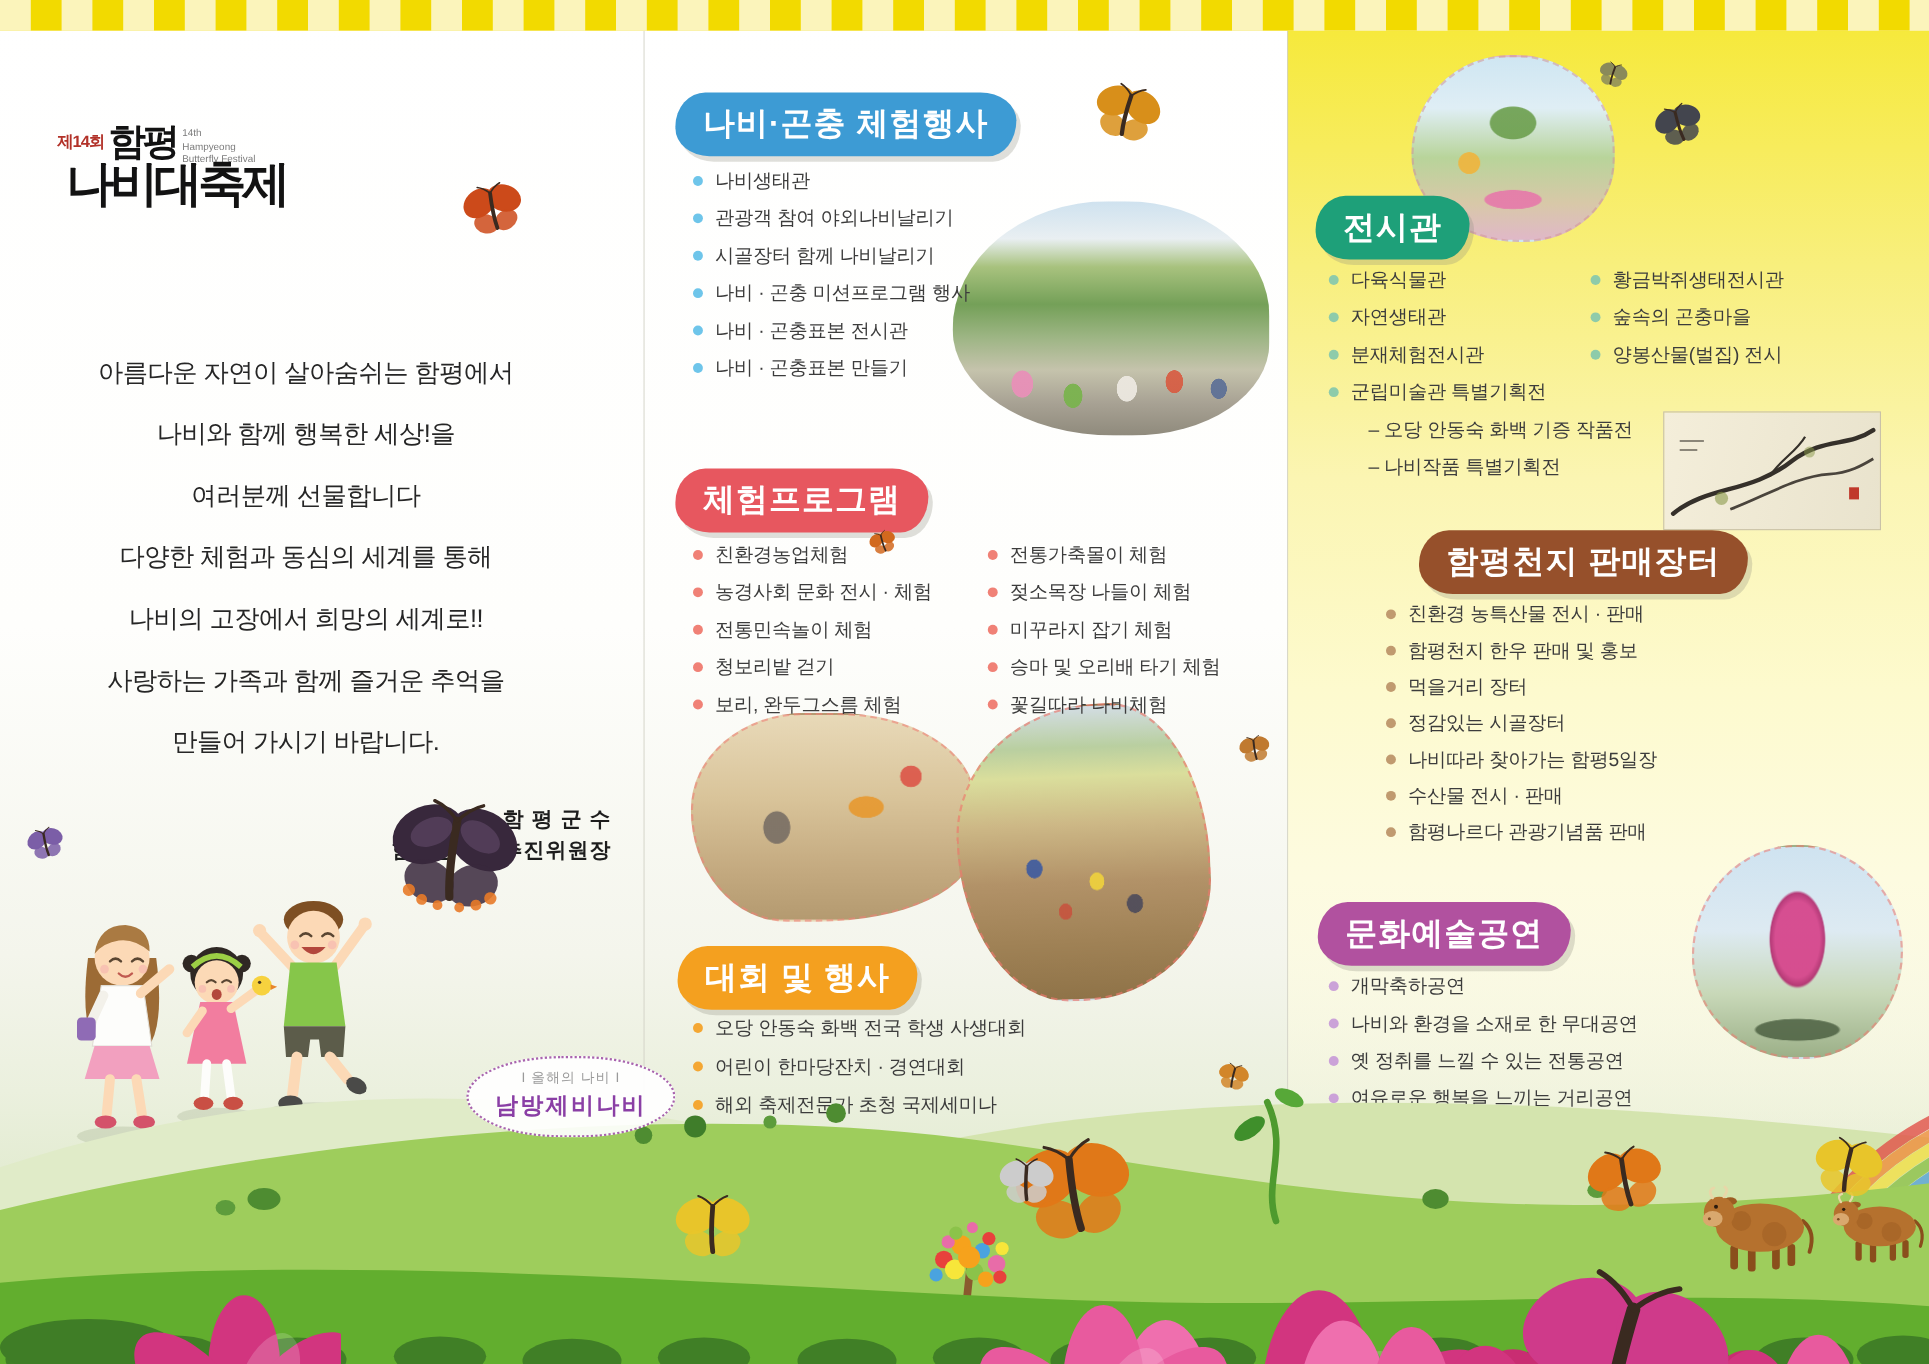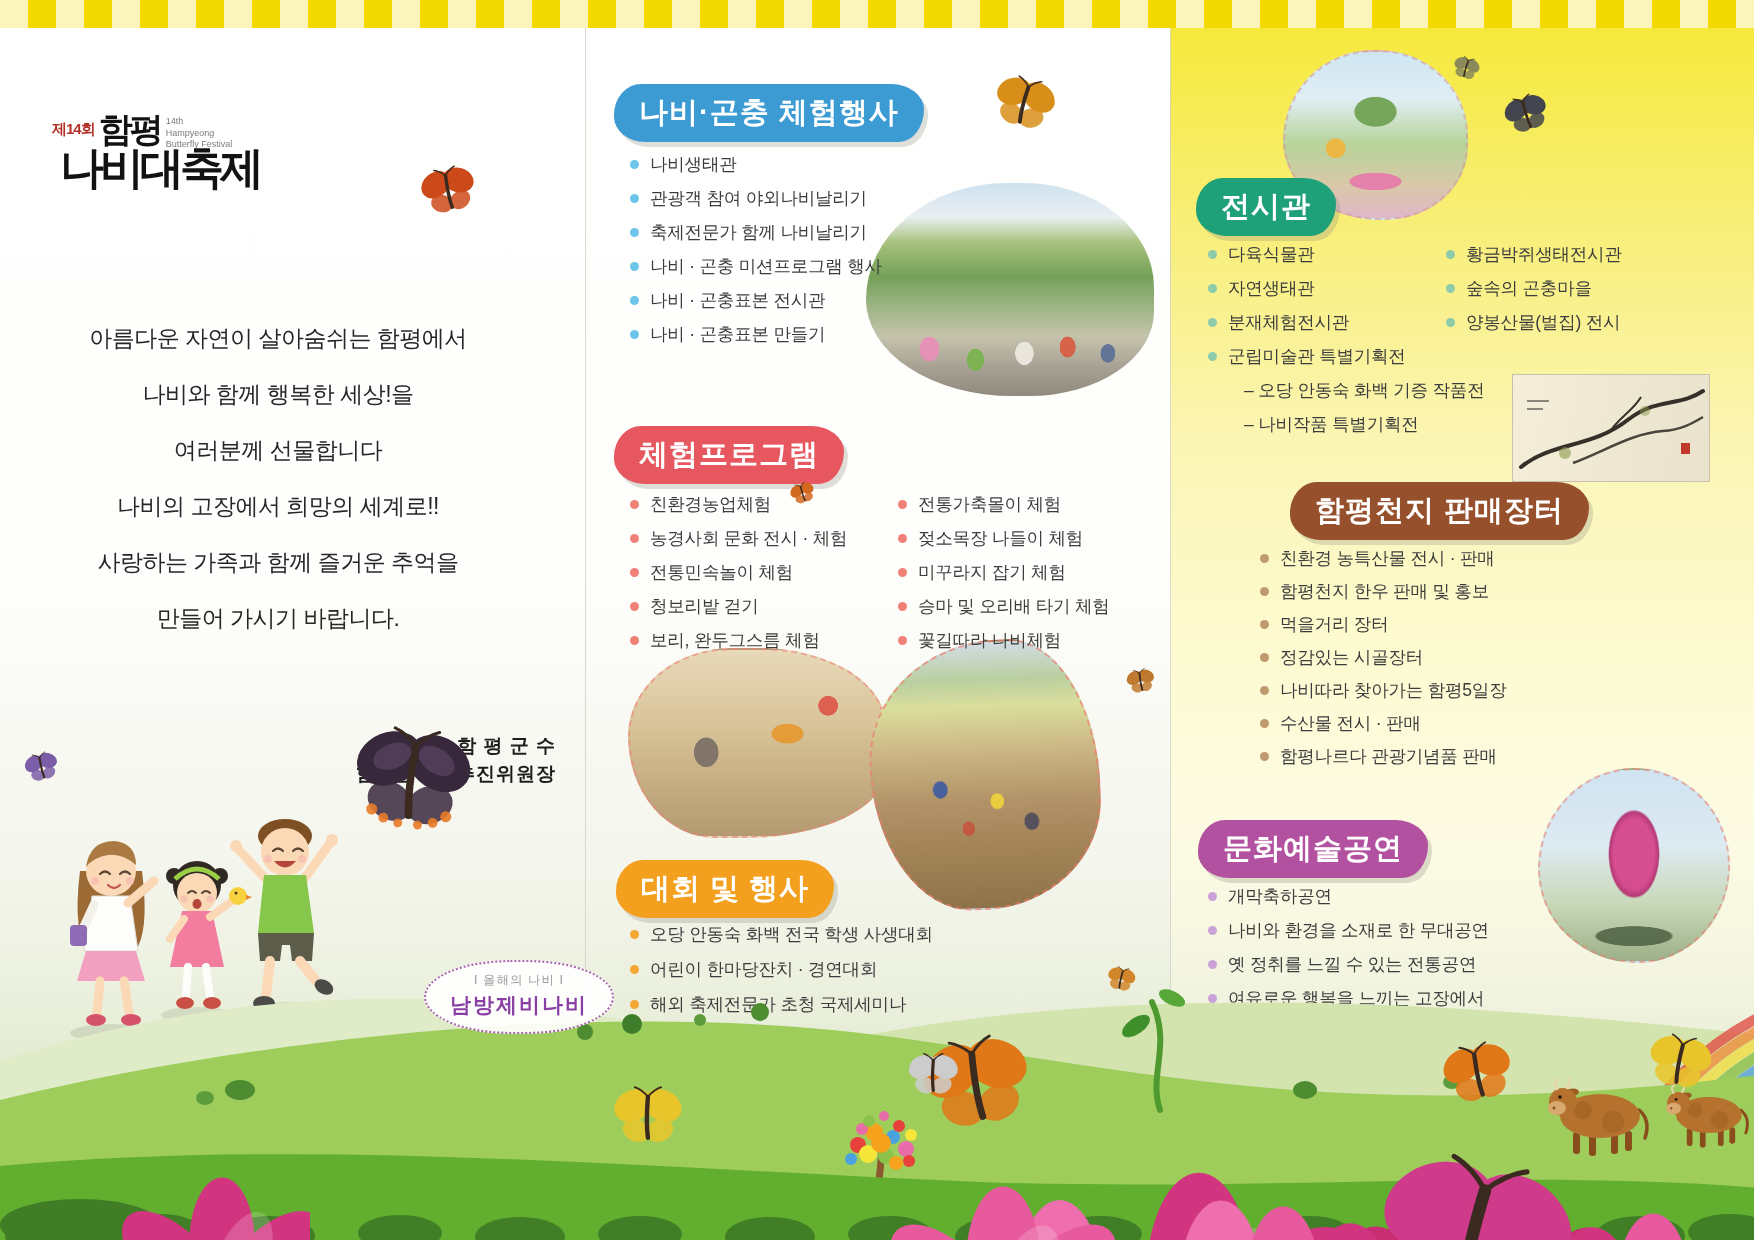--- a/index.html
+++ b/index.html
@@ -171,20 +171,21 @@
 
     <svg class="bf" style="left:420px;top:166px;width:58px;height:52px;color:#cc4a1a;transform:rotate(-12deg)" viewBox="0 0 100 90">
         <use href="#bf"></use>
       </svg>
 
     <div class="greeting">
 
     <p class="greet-line">아름다운 자연이 살아숨쉬는 함평에서</p>
         <p class="greet-line">나비와 함께 행복한 세상!을</p>
         <p class="greet-line">여러분께 선물합니다</p>
+        <p class="greet-line">다양한 체험과 동심의 세계를 통해</p>
         <p class="greet-line">나비의 고장에서 희망의 세계로!!</p>
         <p class="greet-line">사랑하는 가족과 함께 즐거운 추억을</p>
         <p class="greet-line">만들어 가시기 바랍니다.</p>
       </div>
 
     <div class="sig">
       <div>함    평    군    수</div>
       <div>함평군축제추진위원장</div>
     </div>
 
@@ -278,21 +279,21 @@
     <li>
           <span class="dot dot-blue"></span>
           <span>나비생태관</span>
         </li>
         <li>
           <span class="dot dot-blue"></span>
           <span>관광객 참여 야외나비날리기</span>
         </li>
         <li>
           <span class="dot dot-blue"></span>
-          <span>축제전문가 함께 나비날리기</span>
+          <span>시골장터 함께 나비날리기</span>
         </li>
         <li>
           <span class="dot dot-blue"></span>
           <span>나비 · 곤충 미션프로그램 행사</span>
         </li>
         <li>
           <span class="dot dot-blue"></span>
           <span>나비 · 곤충표본 전시관</span>
         </li>
         <li>
@@ -490,21 +491,21 @@
         <li>
           <span class="dot dot-purple"></span>
           <span>나비와 환경을 소재로 한 무대공연</span>
         </li>
         <li>
           <span class="dot dot-purple"></span>
           <span>옛 정취를 느낄 수 있는 전통공연</span>
         </li>
         <li>
           <span class="dot dot-purple"></span>
-          <span>여유로운 행복을 느끼는 고장에서</span>
+          <span>여유로운 행복을 느끼는 거리공연</span>
         </li>
         <li>
           <span class="dot dot-purple"></span>
           <span>넌버벌 곤충 퍼포먼스 거리공연</span>
         </li>
       </ul>
   </section>
 
   <svg class="landscape" viewBox="0 0 1754 300" preserveAspectRatio="none">
 

